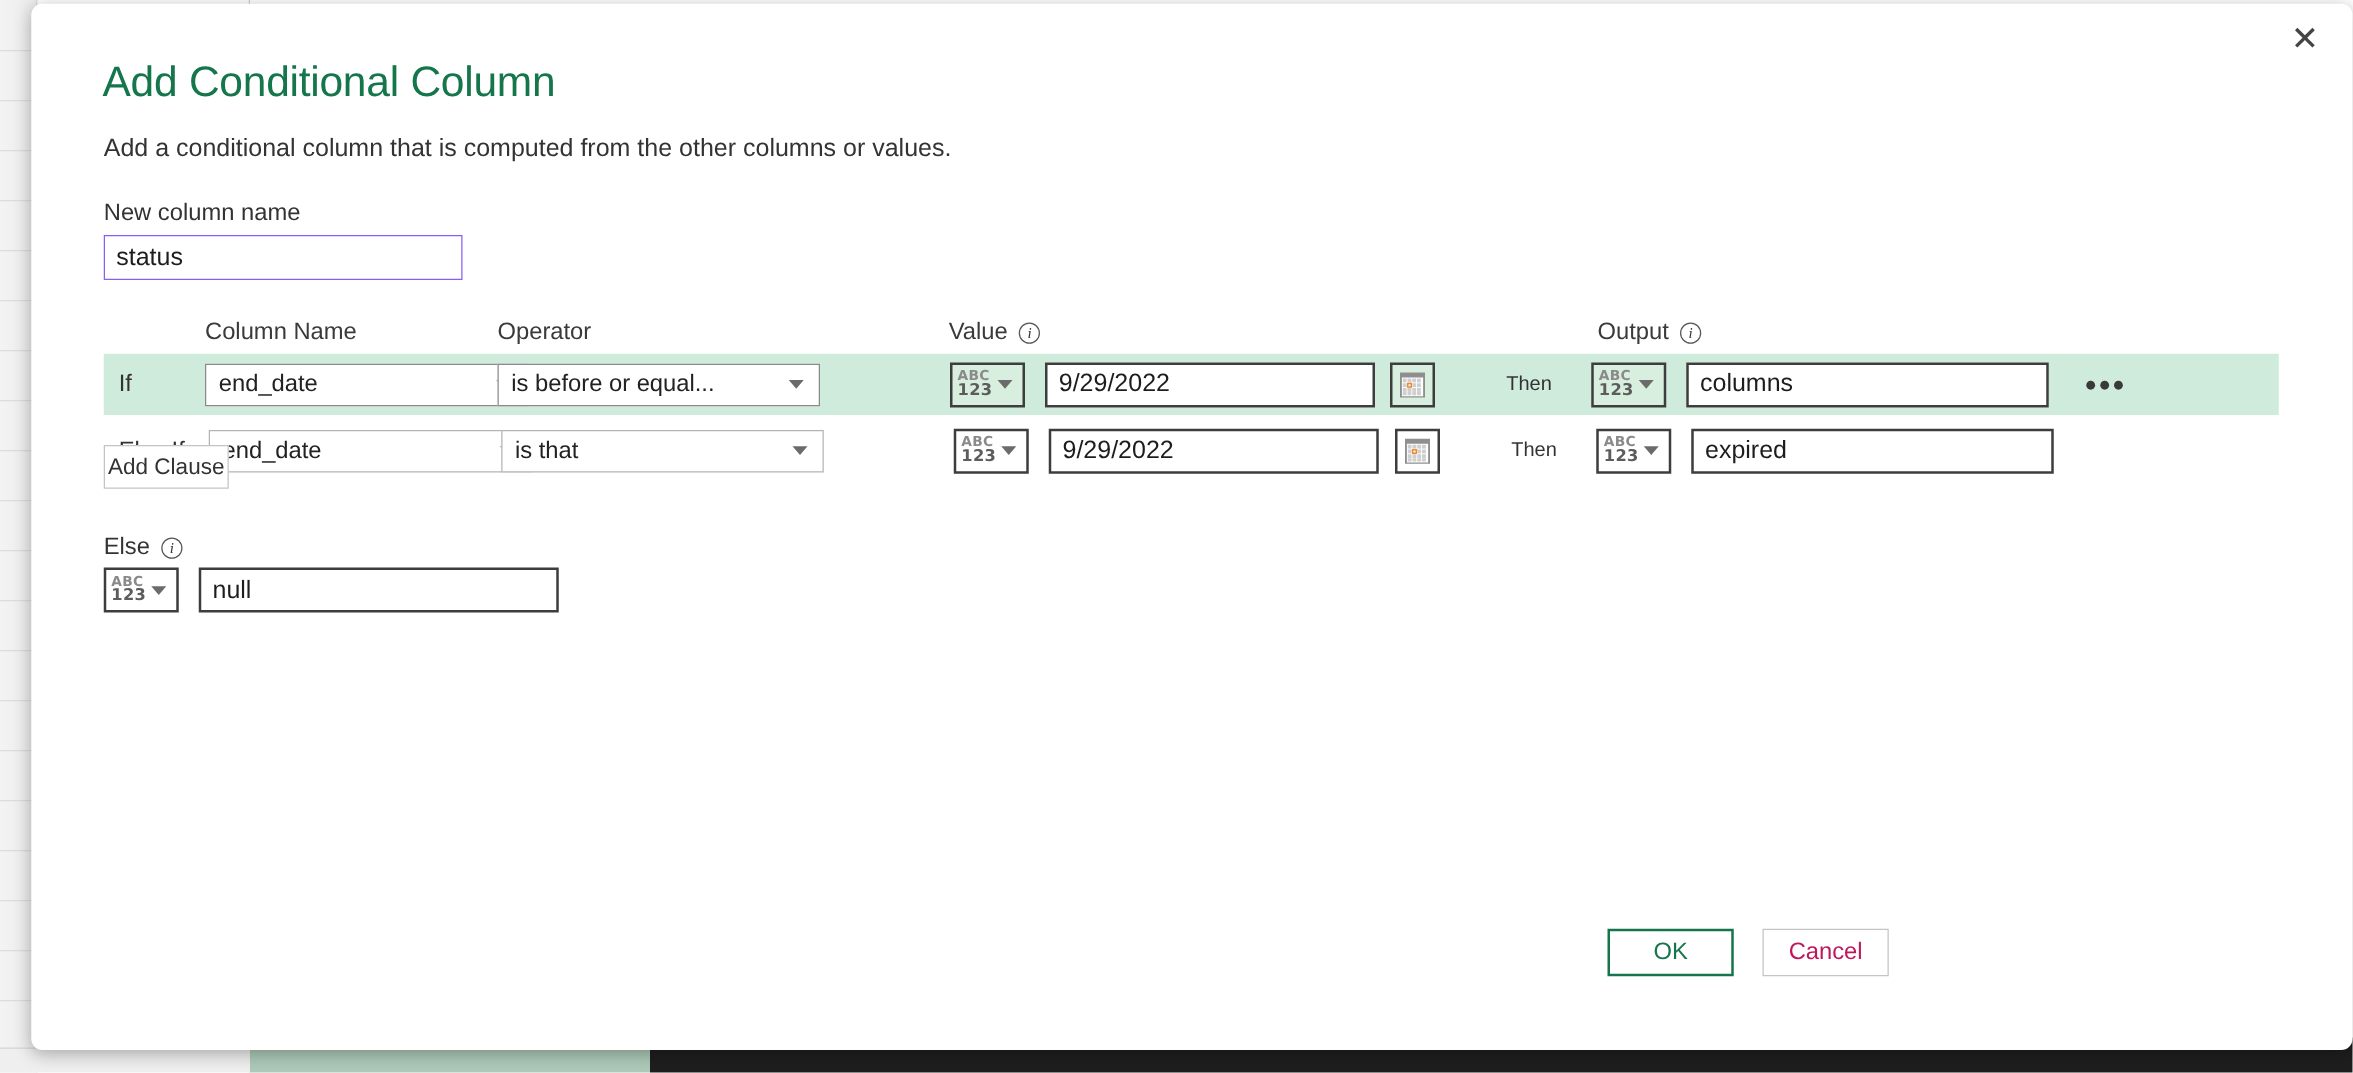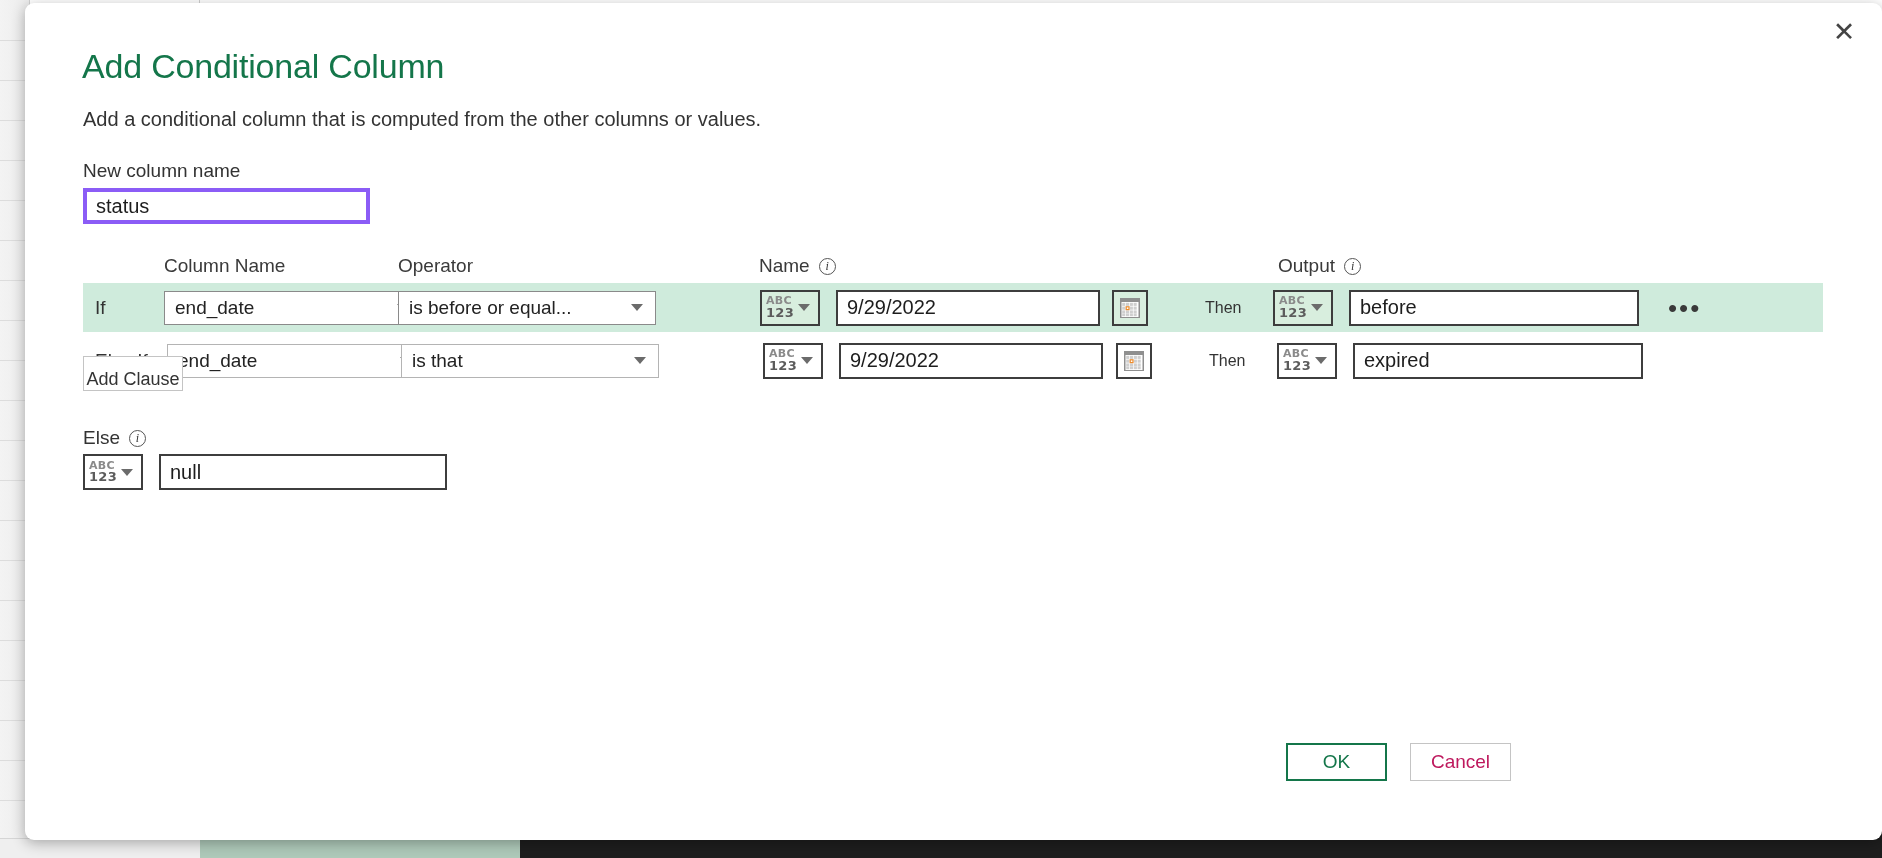--- a/index.html
+++ b/index.html
@@ -70,21 +70,21 @@
     position: absolute; left: 58px; top: 105px;
     font-size: 20px; color: #333333;
   }
   #newcol-label {
     position: absolute; left: 58px; top: 157px;
     font-size: 19px; color: #333333;
   }
   #newcol-input {
     position: absolute; left: 58px; top: 185px;
     width: 287px; height: 36px;
-    border: 4px solid #8b5cf6; background: #fff;
+    border: 1px solid #8b5cf6; background: #fff;
     font-size: 20px; color: #1d1d1d;
     padding: 2px 9px;
     font-family: "Liberation Sans", sans-serif;
   }
 
   
   .hdr {
     position: absolute; top: 252px;
     font-size: 19px; color: #3a3a3a;
     display: flex; align-items: center; gap: 9px;
@@ -177,21 +177,21 @@
     font-size: 26px; color: #3a3a3a; letter-spacing: 2px;
     cursor: pointer; line-height: 0.4;
   }
 
   
   #add-clause {
     position: absolute; left: 58px; top: 353px;
     width: 100px; height: 35px;
     border: 1px solid #c4c4c4; background: #fff;
     font-size: 18px; color: #333;
-    display: flex; align-items: flex-end; justify-content: center;
+    display: flex; align-items: center; justify-content: center;
     cursor: pointer;
     font-family: "Liberation Sans", sans-serif;
   }
 
   
   #else-label {
     position: absolute; left: 58px; top: 424px;
     font-size: 19px; color: #333;
     display: flex; align-items: center; gap: 9px;
   }
@@ -251,21 +251,21 @@
   <div id="newcol-label">New column name</div>
   <input id="newcol-input" type="text" value="status" style="">
 
   <div class="hdr" style="left:139px">
     <span>Column Name</span>
   </div>
   <div class="hdr" style="left:373px">
     <span>Operator</span>
   </div>
   <div class="hdr" style="left:734px">
-    <span>Name</span>
+    <span>Value</span>
     <span class="info-ico">i</span>
   </div>
   <div class="hdr" style="left:1253px">
     <span>Output</span>
     <span class="info-ico">i</span>
   </div>
 
   <div class="clause-row active" style="top:280px">
     <span class="row-prefix">If</span>
 
@@ -321,21 +321,21 @@
 
     <div class="typesel" style="left:1190px">
       <span class="abc123">
         <span class="a">ABC</span>
         <span class="n">123</span>
       </span>
       <span class="caret"></span>
     </div>
 
     <div class="tbox" style="left:1266px; width:290px">
-      <span>before</span>
+      <span>columns</span>
     </div>
 
     <span class="ellipsis" style="left:1585px">•••</span>
   </div>
 
   <div class="clause-row" style="top:333px">
     <span class="row-prefix">Else If</span>
 
     <div class="combo" style="left:84px; width:258px">
       <span class="cv">end_date</span>

